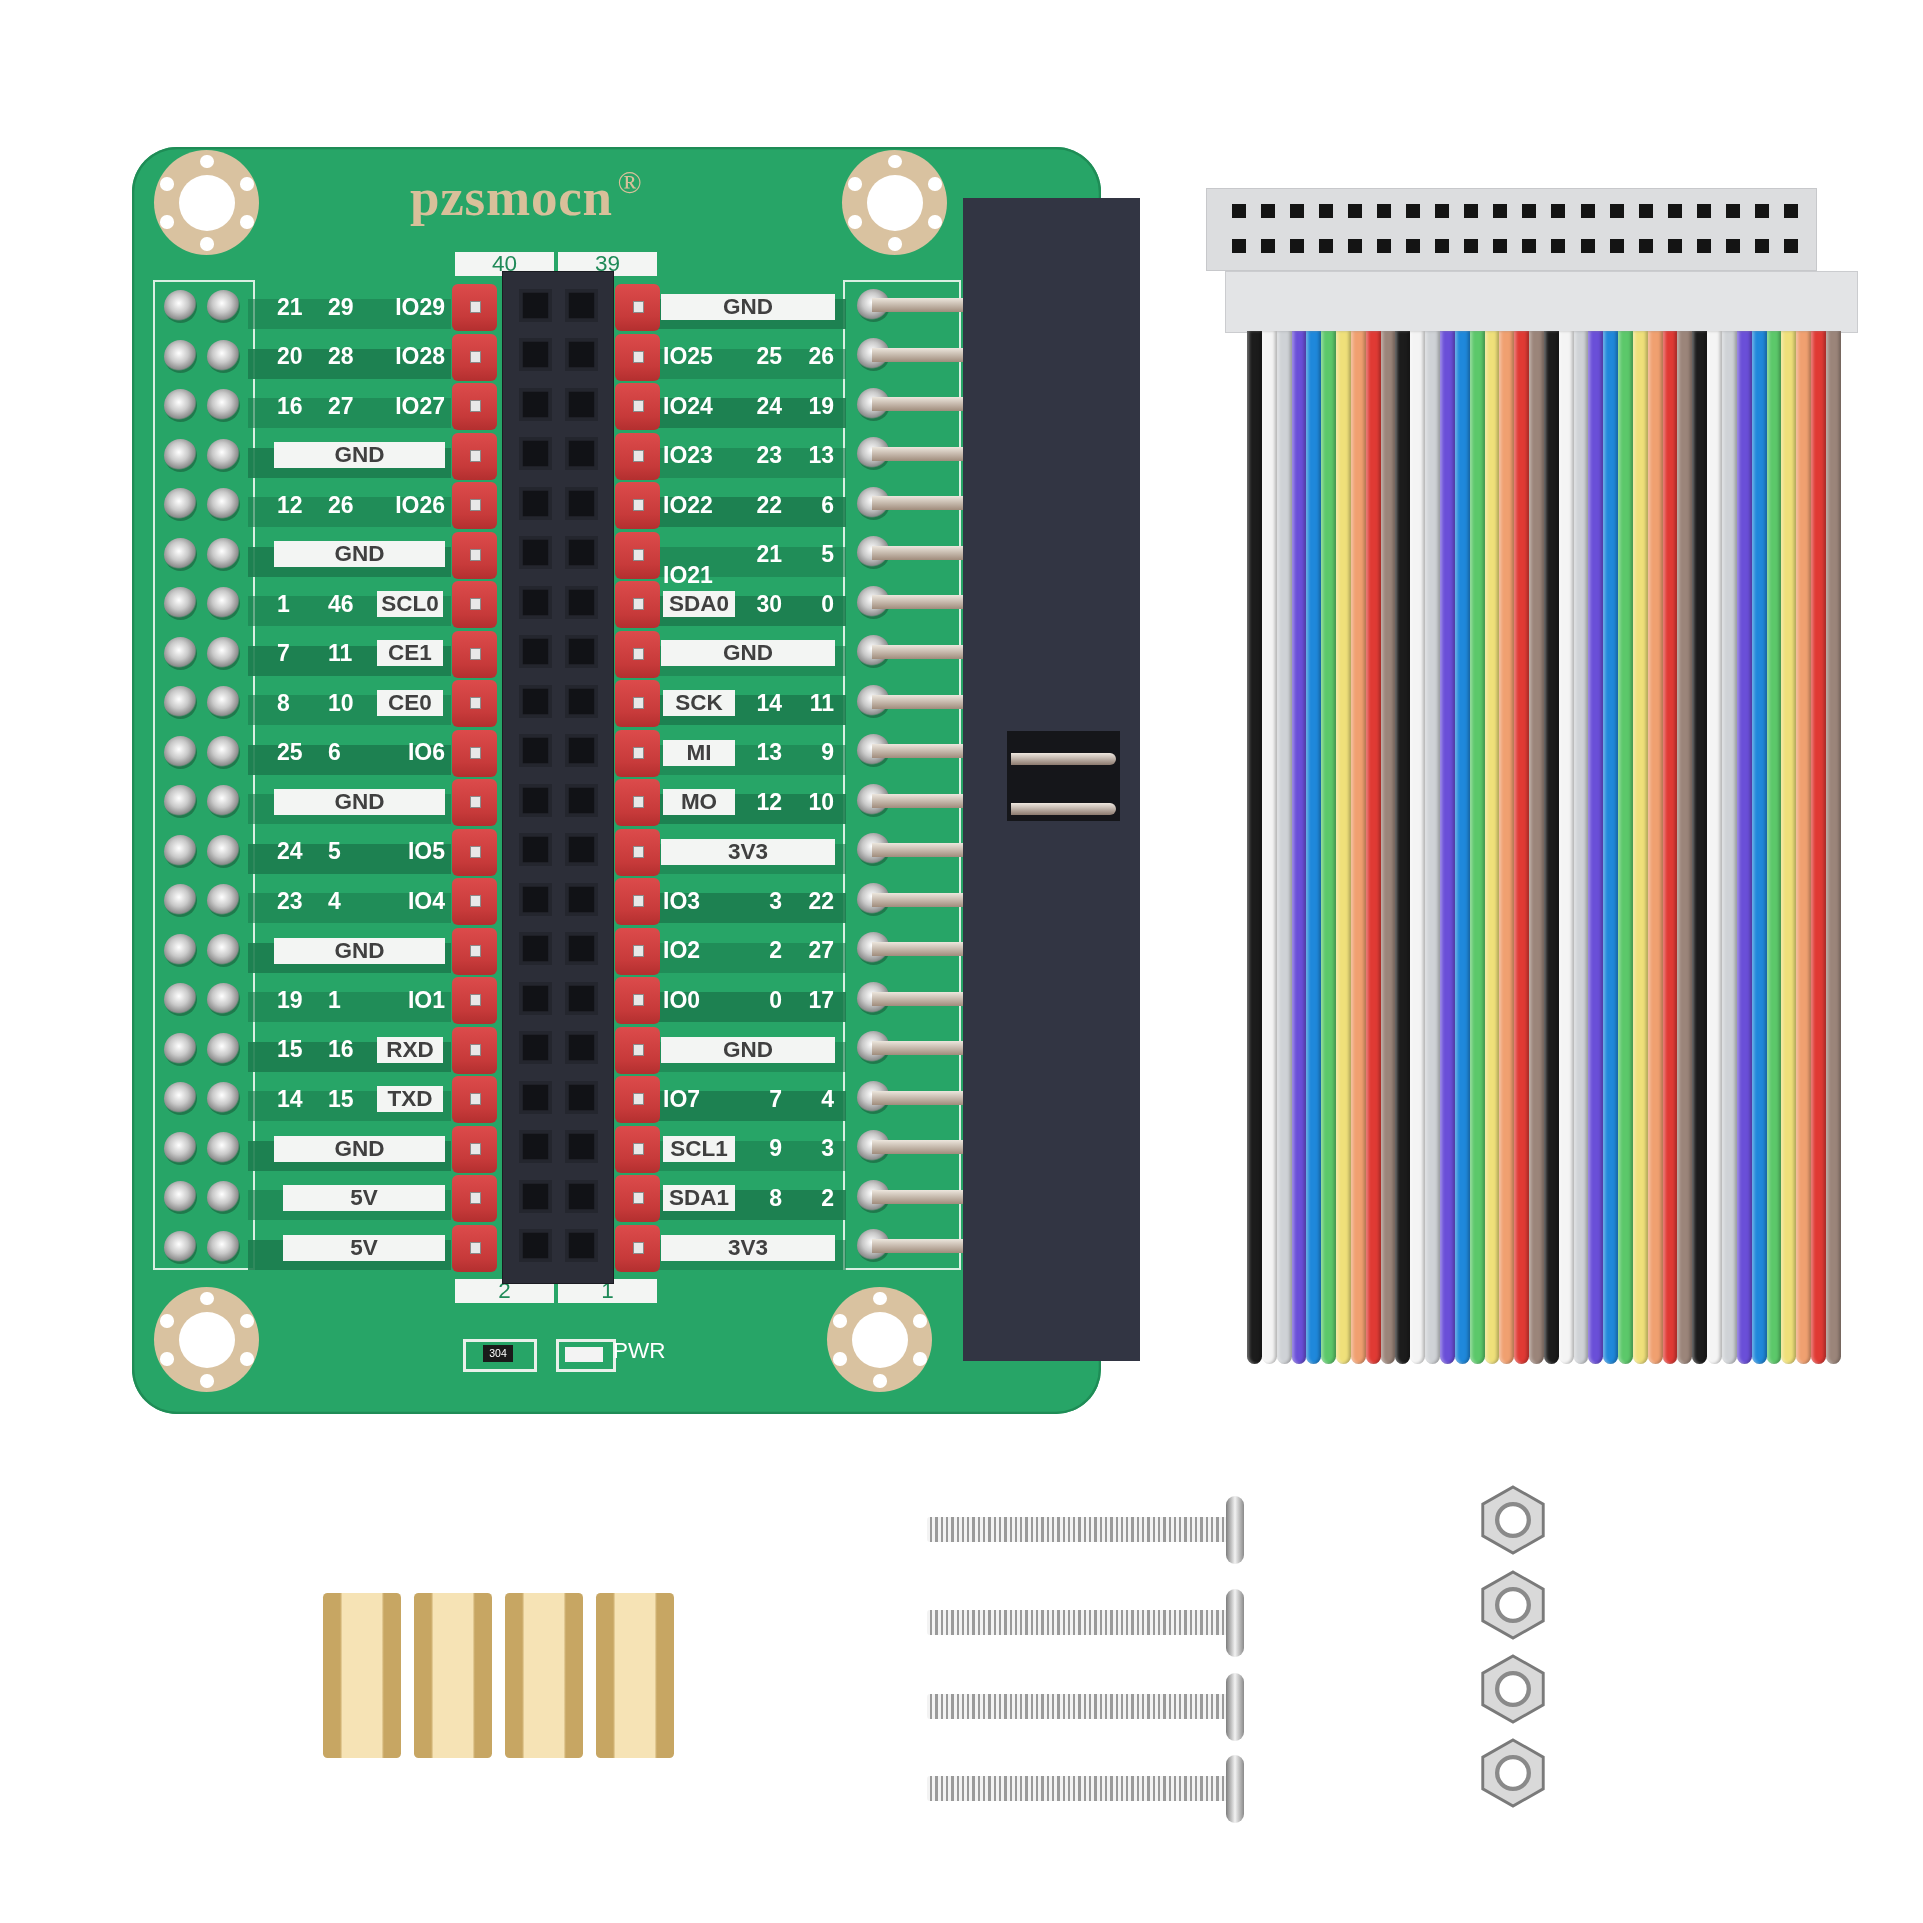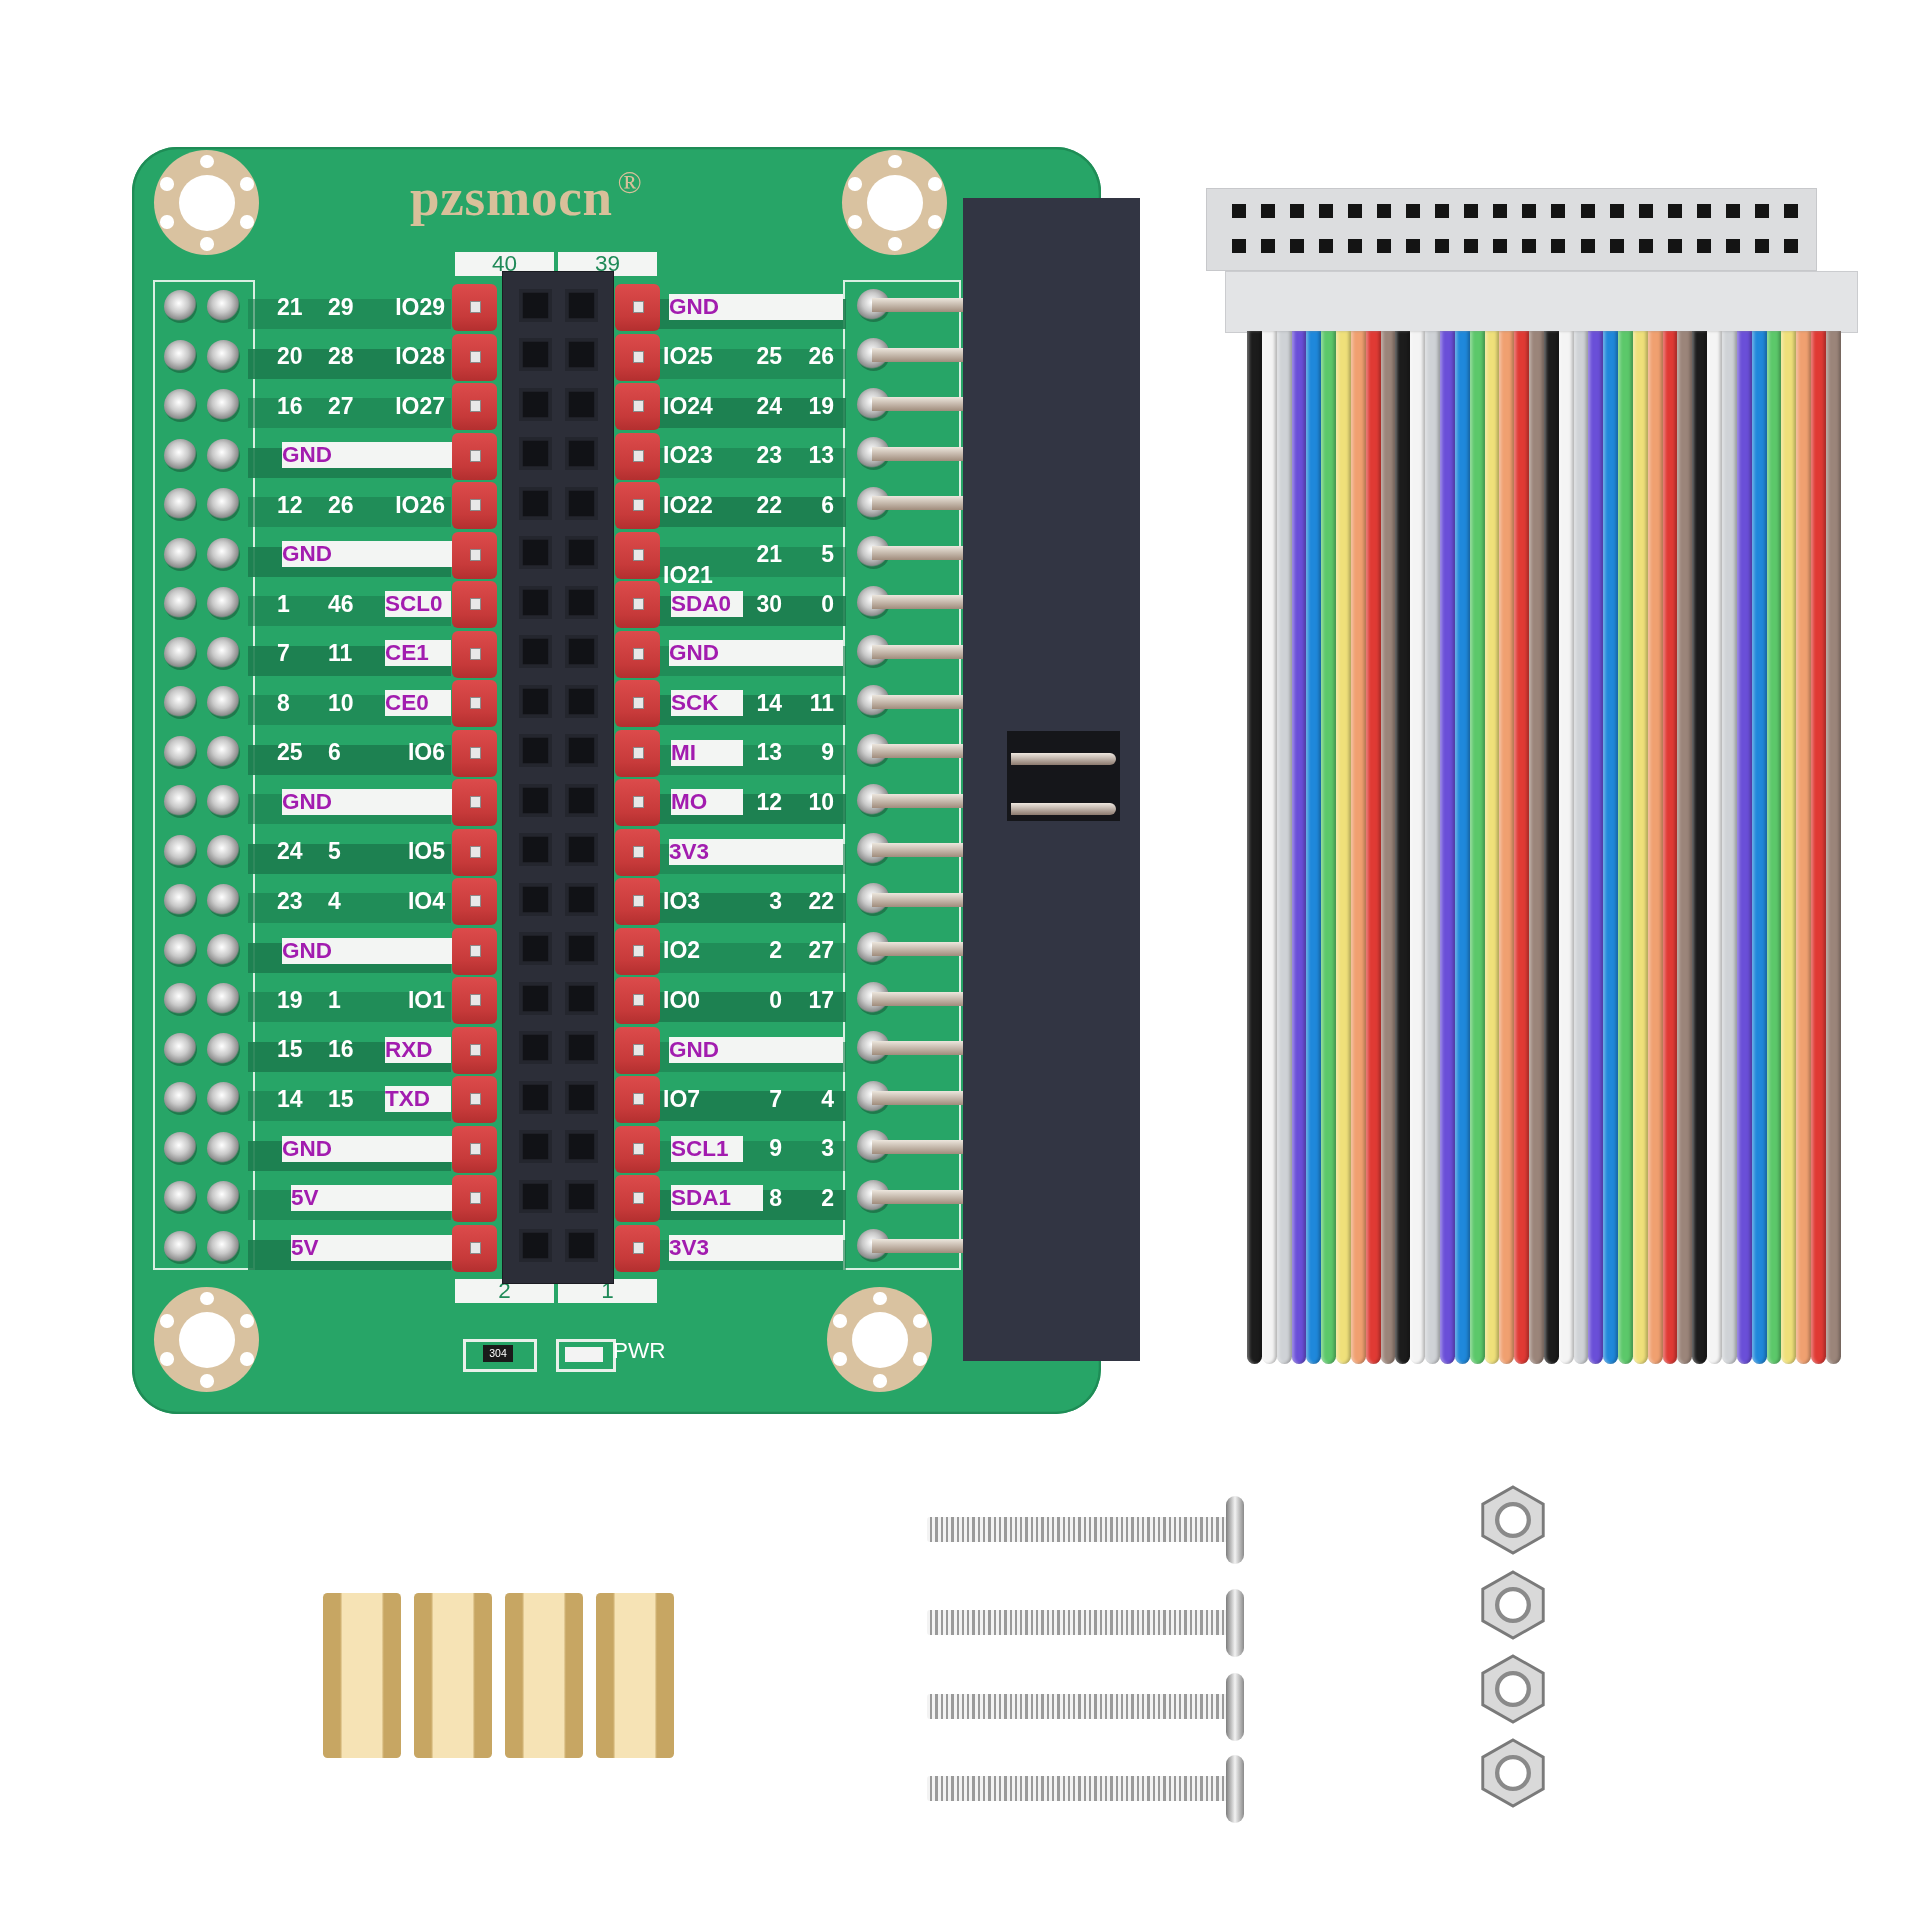--- a/index.html
+++ b/index.html
@@ -8,21 +8,21 @@
   
   .board{left:132px;top:147px;width:969px;height:1267px;background:#27a567;border-radius:45px;box-shadow:inset 0 0 0 2.3px #1f8c56;}
   .brand{left:410px;top:167px;font-family:"Liberation Serif","DejaVu Serif",serif;font-weight:bold;font-size:53px;color:#d8c09a;letter-spacing:0.8px;}
   .brand sup{font-size:32px;font-weight:normal;margin-left:4.5px;position:relative;top:-3px;}
   .mount{width:105px;height:105px;border-radius:50%;background:#d9c2a0;}
   .mount .hole{position:absolute;left:25px;top:25px;width:56px;height:56px;border-radius:50%;background:#fff;}
   .mount .via{position:absolute;width:13.5px;height:13.5px;border-radius:50%;background:#fff;}
   .pinframe{border:2.3px solid #d9efe2;}
   .pad{position:absolute;width:33px;height:33px;border-radius:50%;background:radial-gradient(circle at 45% 40%,#ffffff 0%,#c9c9c9 35%,#8e8e8e 60%,#1e7a4c 66%);}
   .lbl{position:absolute;color:#fff;font-weight:bold;font-size:23px;line-height:42px;}
-  .box{position:absolute;background:#f3f5f3;color:#a21caf;font-weight:bold;font-size:22.5px;line-height:25.6px;height:25.6px;top:8.3px;margin-left:8px;}
+  .box{position:absolute;background:#f3f5f3;color:#404040;font-weight:bold;font-size:22.5px;line-height:25.6px;height:25.6px;top:8.3px;text-align:center;}
   .trace{position:absolute;height:30px;background:#1d7d4f;}
   .redpin{position:absolute;width:45px;height:47px;background:linear-gradient(#dc4b4b,#c73a3a 70%,#b32f2f);border-radius:6px;}
   .redpin::after{content:"";position:absolute;left:18px;top:16.5px;width:9px;height:10.5px;background:#e8e8e8;border:1.5px solid #8a8a8a;}
   .female{position:absolute;left:502px;top:271px;width:110px;height:1011px;background:#2c2e38;border:1.5px solid #1b1c22;}
   .socket{position:absolute;width:33px;height:33px;background:#111216;box-shadow:inset 0 0 0 3.8px #24262e;}
   .numtab{position:absolute;background:#f3f5f3;color:#1f8a58;font-size:22.5px;text-align:center;line-height:24px;height:24px;}
   .idc{left:963px;top:198px;width:177px;height:1163px;background:#323543;}
   .idcnotch{left:1007px;top:731px;width:113px;height:90px;background:#15161a;}
   .idcpin{position:absolute;left:1011px;width:105px;height:12px;background:linear-gradient(#efe8e0,#8c7a6f);border-radius:0 6px 6px 0;}
   .rpin{position:absolute;left:872px;width:92px;height:13.5px;background:linear-gradient(#ece6dd,#a08c7c);}
@@ -254,21 +254,21 @@
     <div class="box" style="left:661px;top:1037px;width:174px">GND</div>
     <div class="trace" style="left:654px;top:1091px;width:192px;opacity:0.9"></div>
     <div class="lbl" style="left:663px;top:1078px">IO7</div>
     <div class="lbl" style="left:748px;top:1078px;width:34px;text-align:right">7</div>
     <div class="lbl" style="left:798px;top:1078px;width:36px;text-align:right">4</div>
     <div class="trace" style="left:654px;top:1141px;width:192px;opacity:0.6"></div>
     <div class="box" style="left:663px;top:1136px;width:72px">SCL1</div>
     <div class="lbl" style="left:748px;top:1127px;width:34px;text-align:right">9</div>
     <div class="lbl" style="left:798px;top:1127px;width:36px;text-align:right">3</div>
     <div class="trace" style="left:654px;top:1190px;width:192px;opacity:0.9"></div>
-    <div class="box" style="left:663px;top:1185px;width:92px">SDA1</div>
+    <div class="box" style="left:663px;top:1185px;width:72px">SDA1</div>
     <div class="lbl" style="left:748px;top:1177px;width:34px;text-align:right">8</div>
     <div class="lbl" style="left:798px;top:1177px;width:36px;text-align:right">2</div>
     <div class="trace" style="left:654px;top:1240px;width:192px;opacity:0.6"></div>
     <div class="box" style="left:661px;top:1235px;width:174px">3V3</div>
   </div>
 
 <div class="numtab" style="left:455px;top:252px;width:99px;">40</div>
 <div class="numtab" style="left:558px;top:252px;width:99px;">39</div>
 <div class="numtab" style="left:455px;top:1279px;width:99px;">2</div>
 <div class="numtab" style="left:558px;top:1279px;width:99px;">1</div>

